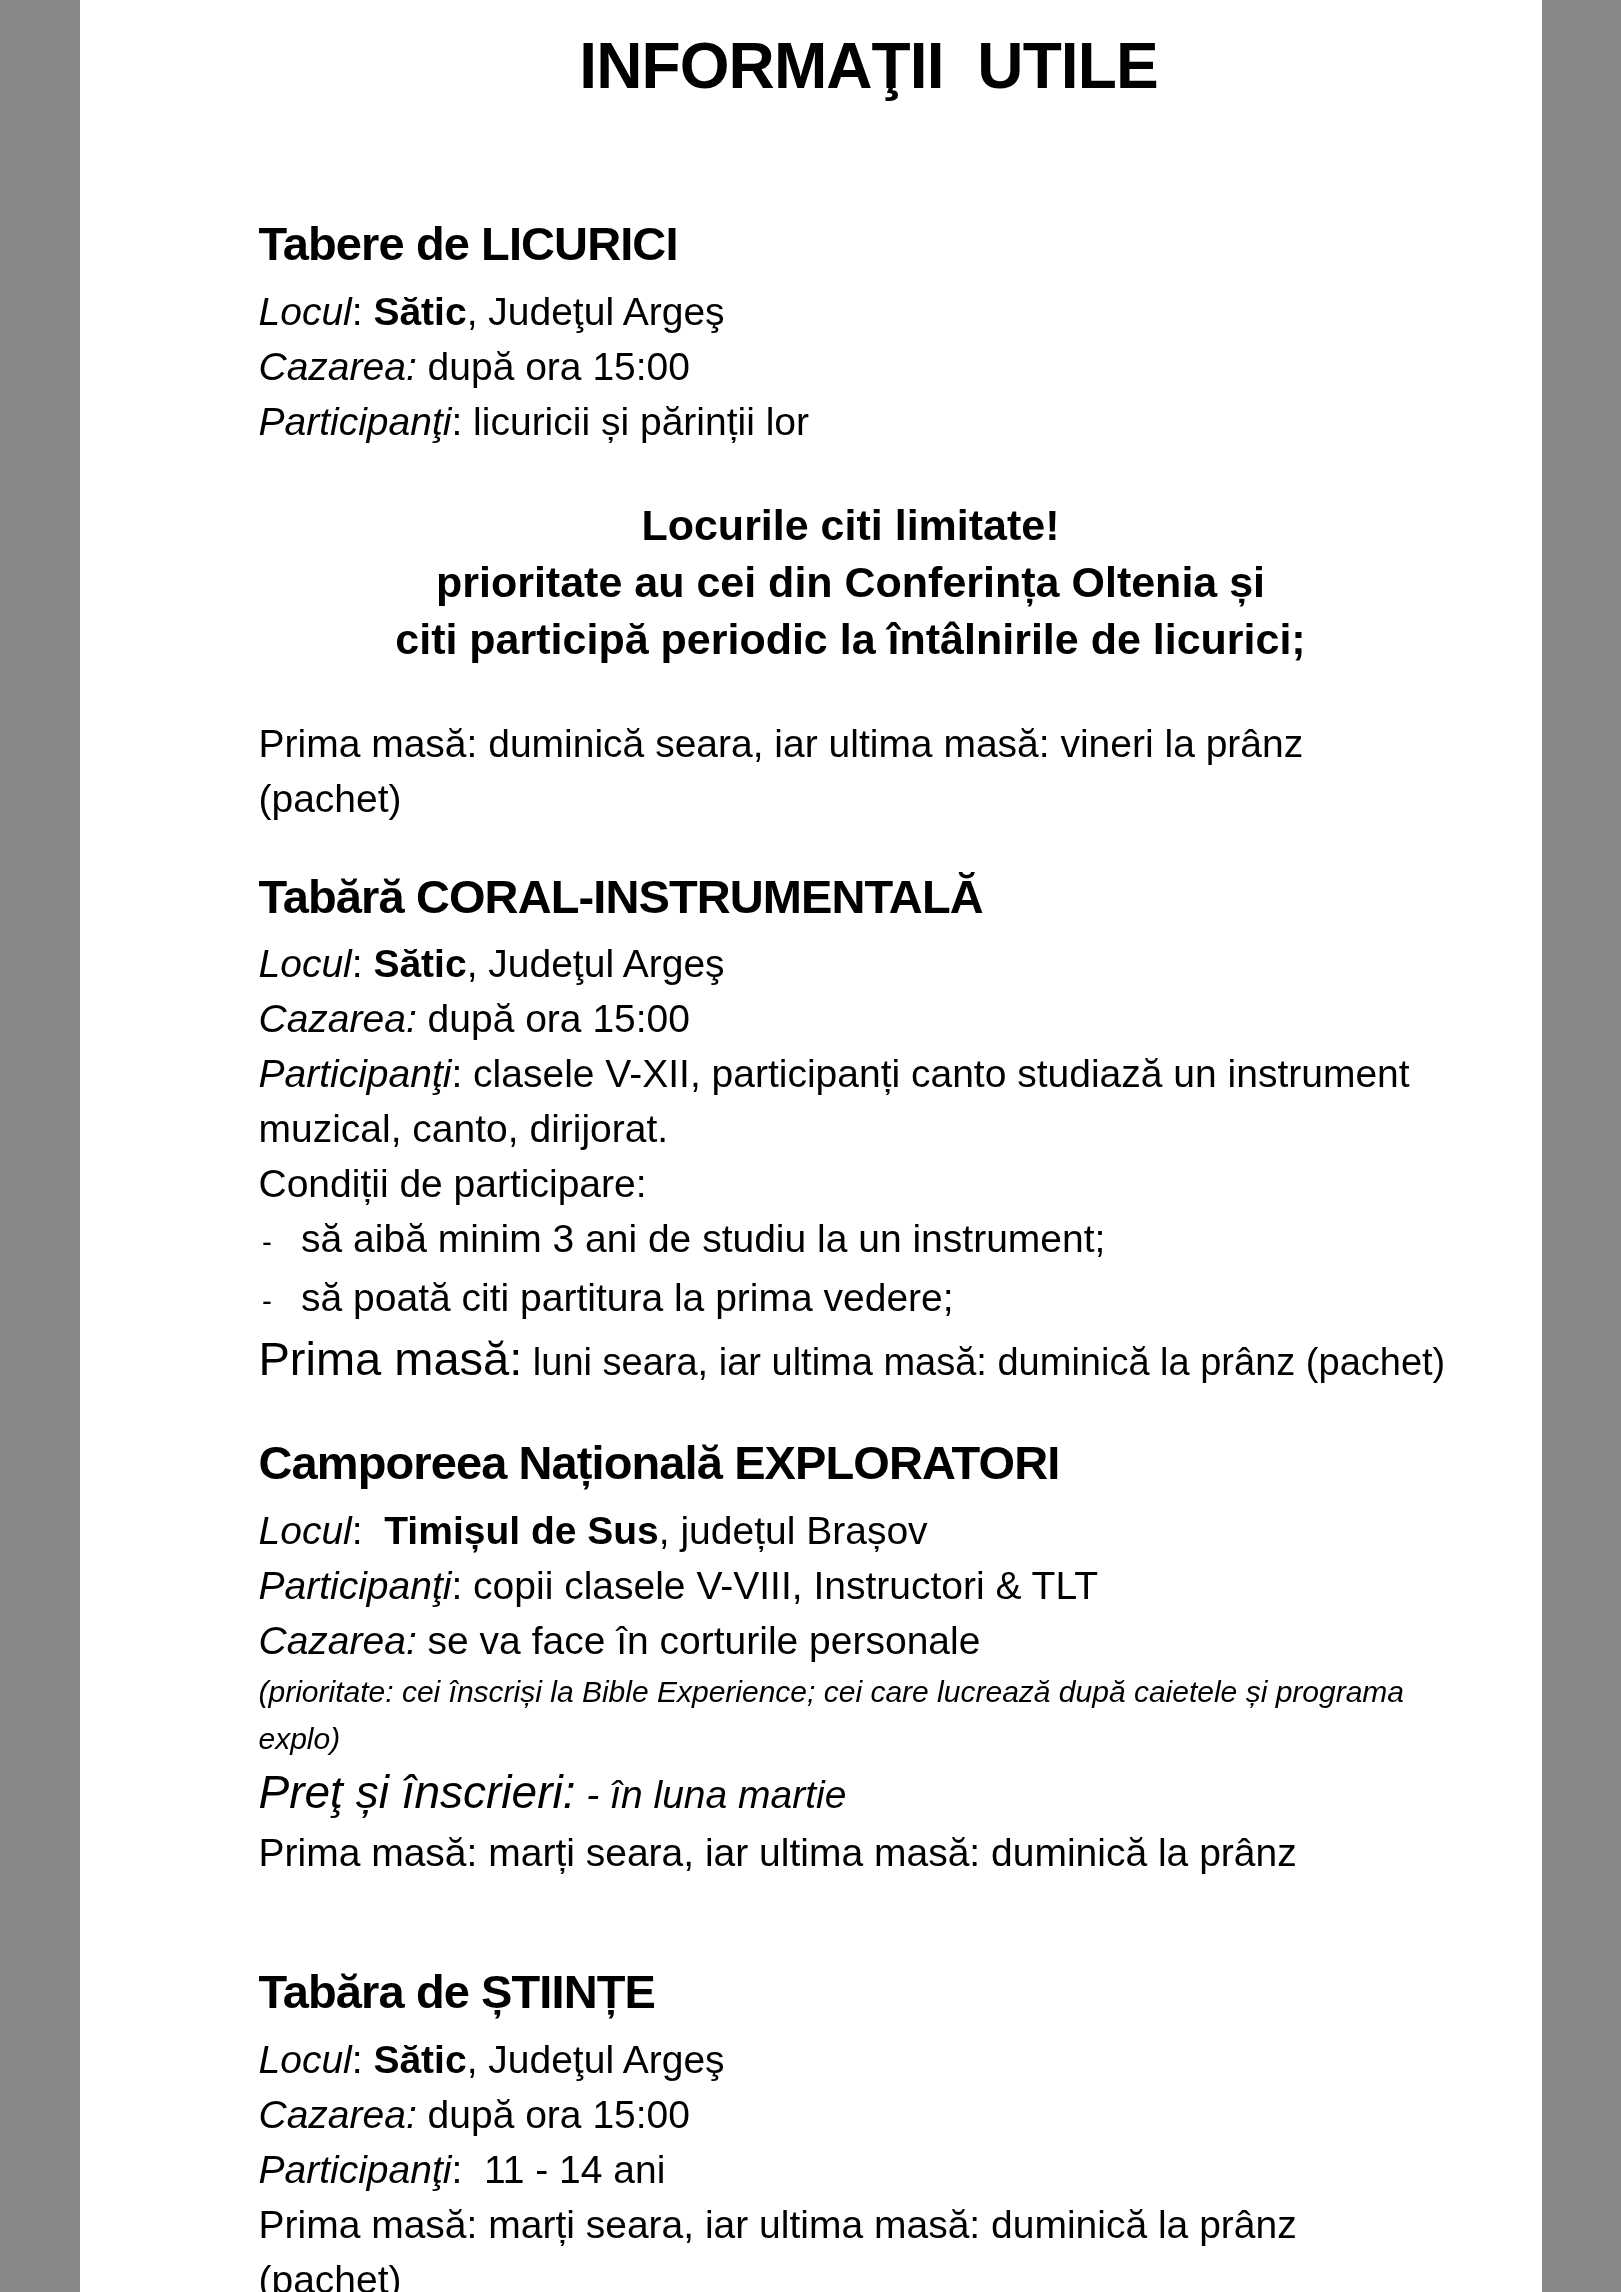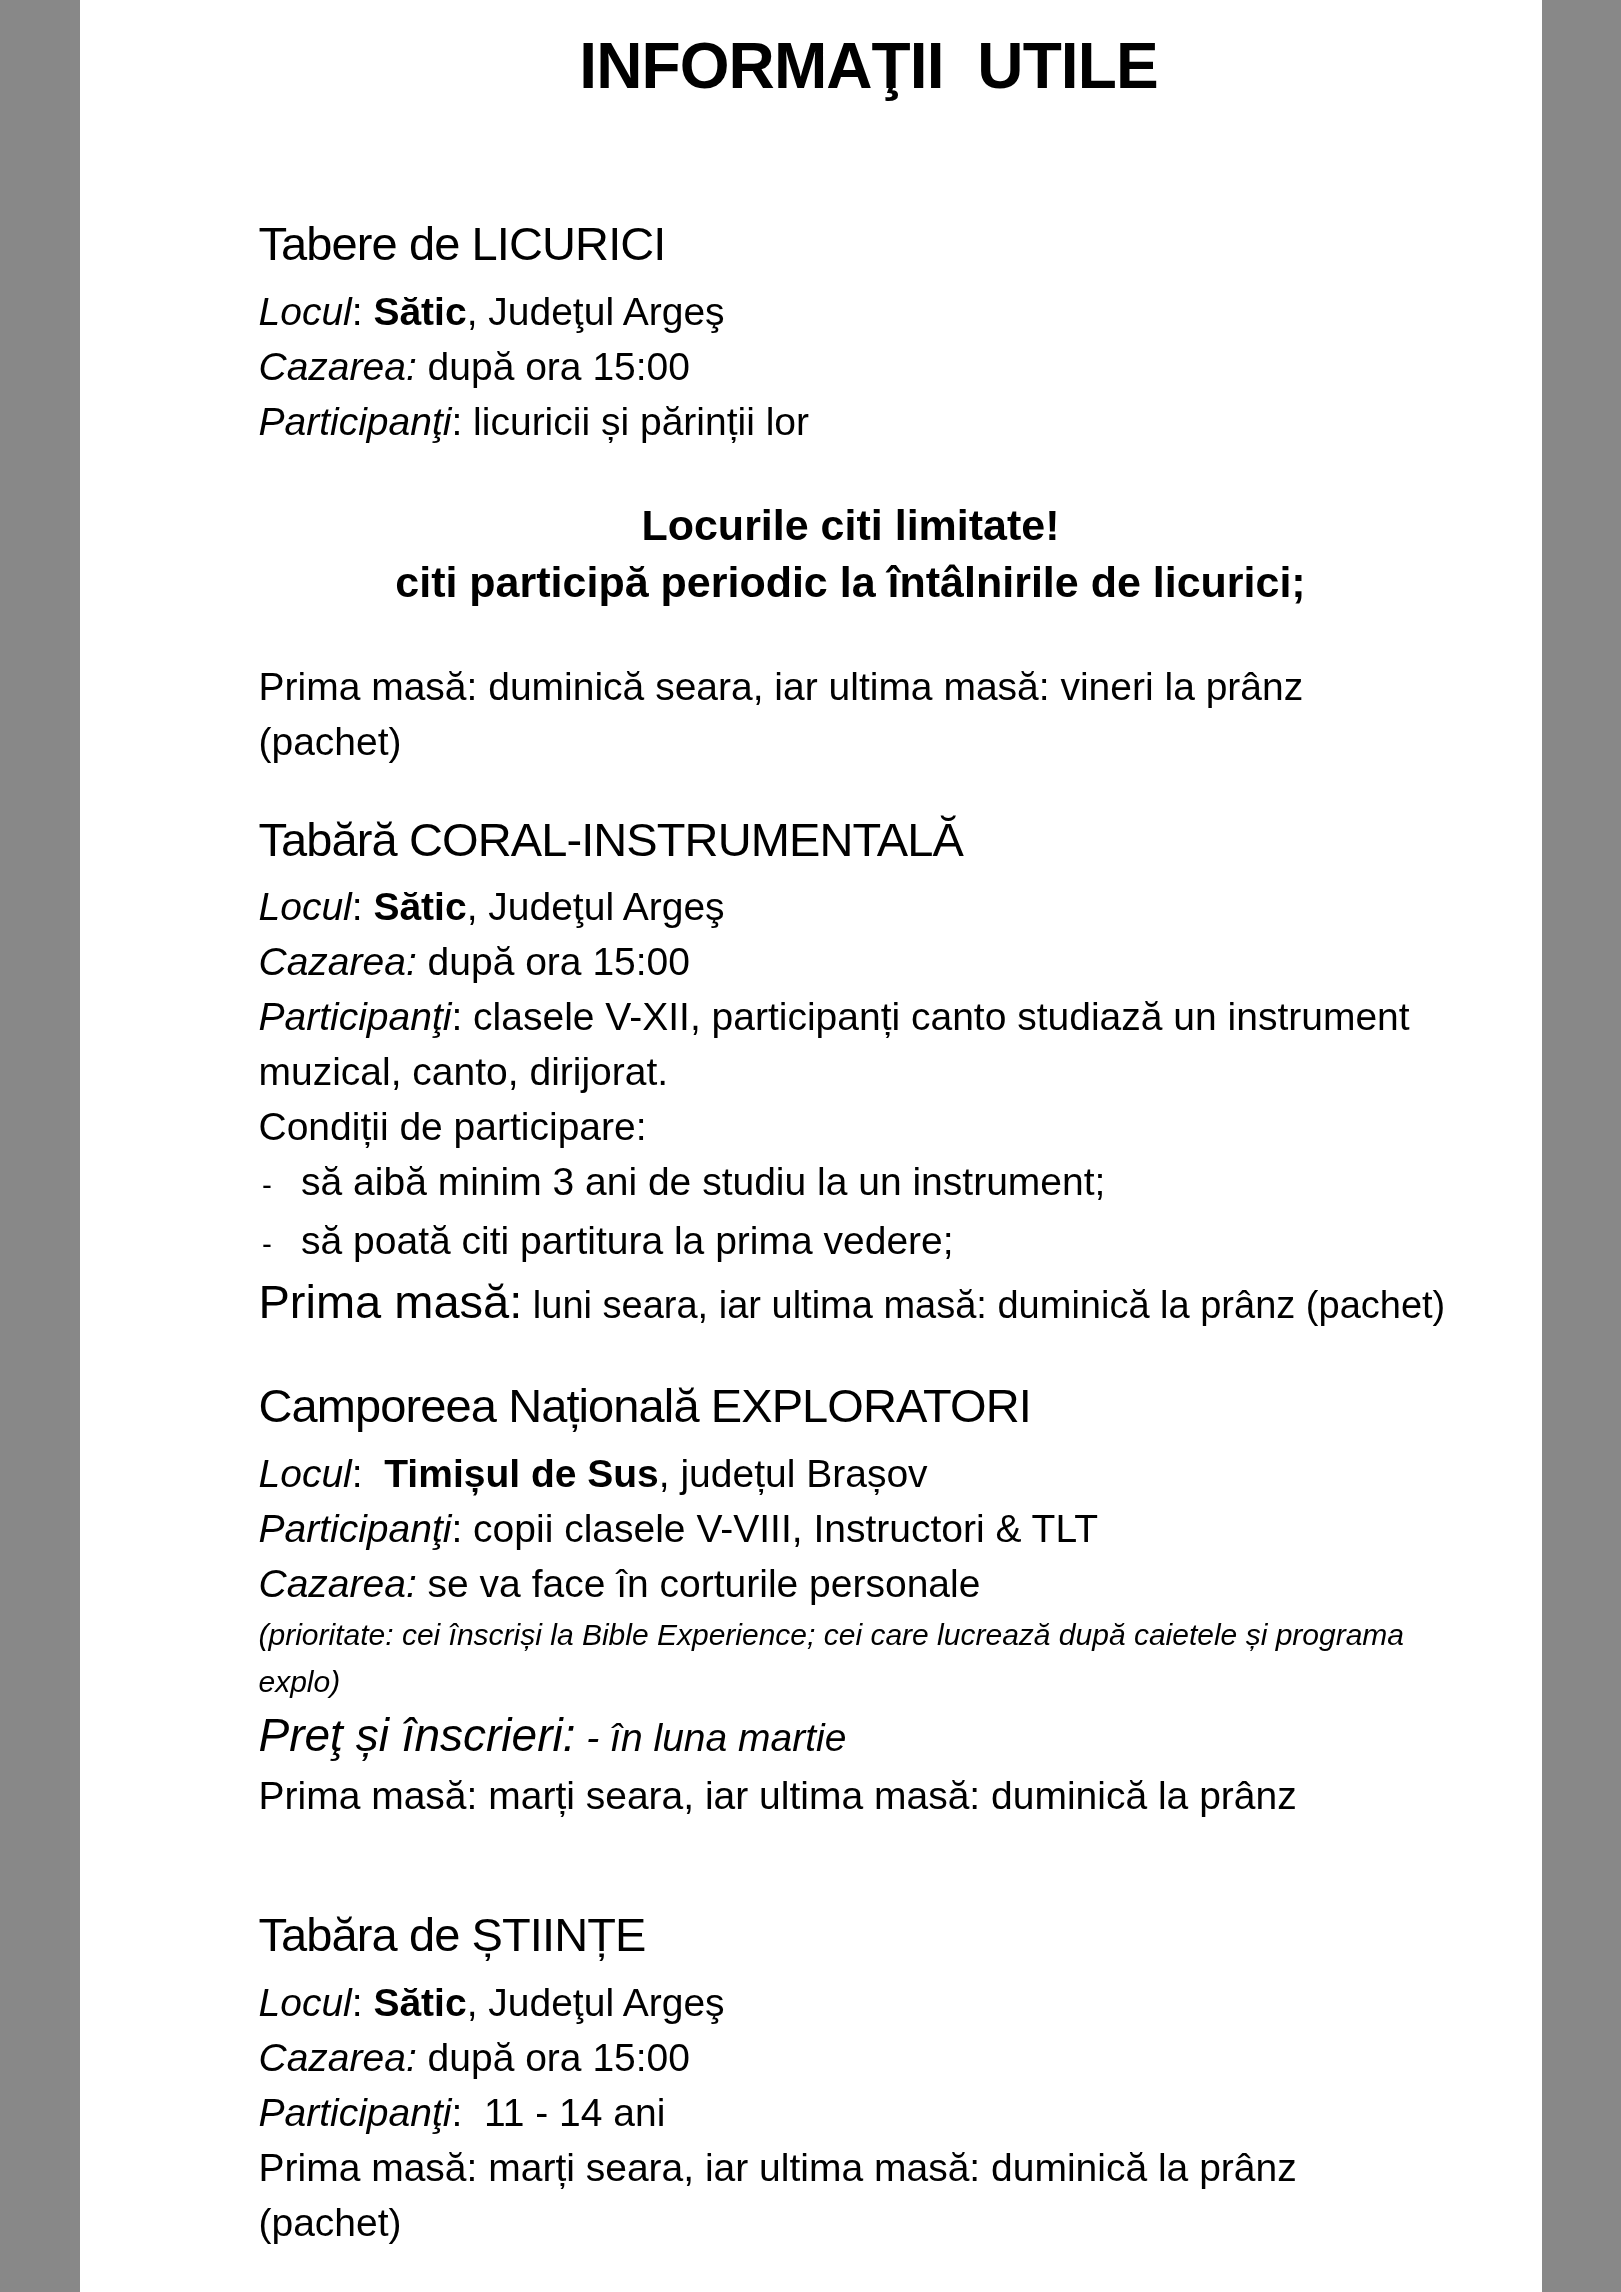--- a/index.html
+++ b/index.html
@@ -20,21 +20,21 @@
     font-weight: 700;
     font-size: 64px;
     line-height: 82px;
     letter-spacing: -0.9px;
     margin: 0;
   }
   .section { margin-top: 41px; }
   .section-licurici { margin-top: 107px; }
   .section-stiinte { margin-top: 82px; }
   .section-heading {
-    font-weight: 400;
+    font-weight: 700;
     font-size: 47px;
     line-height: 59px;
     letter-spacing: -0.9px;
     margin: 0 0 10.7px 0;
   }
   .body-line { font-size: 39px; line-height: 55px; }
   .i { font-style: italic; }
   .b { font-weight: 700; }
   .notice {
     text-align: center;
@@ -64,20 +64,21 @@
 
   <h1 class="title">INFORMAŢII&nbsp; UTILE</h1>
 
   <div class="section section-licurici">
     <h2 class="section-heading">Tabere de LICURICI</h2>
     <div class="body-line"><span class="i">Locul</span><span>: </span><span class="b">Sătic</span><span>, Judeţul Argeş</span></div>
     <div class="body-line"><span class="i">Cazarea:</span><span> după ora 15:00</span></div>
     <div class="body-line"><span class="i">Participanţi</span><span>: </span><span>licuricii și părinții lor</span></div>
     <div class="notice">
       <div>Locurile citi limitate!</div>
+      <div>prioritate au cei din Conferința Oltenia și</div>
       <div>citi participă periodic la întâlnirile de licurici;</div>
     </div>
     <div class="body-line">Prima masă: duminică seara, iar ultima masă: vineri la prânz</div>
     <div class="body-line">(pachet)</div>
   </div>
 
   <div class="section section-coral">
     <h2 class="section-heading">Tabără CORAL-INSTRUMENTALĂ</h2>
     <div class="body-line"><span class="i">Locul</span><span>: </span><span class="b">Sătic</span><span>, Judeţul Argeş</span></div>
     <div class="body-line"><span class="i">Cazarea:</span><span> după ora 15:00</span></div>

